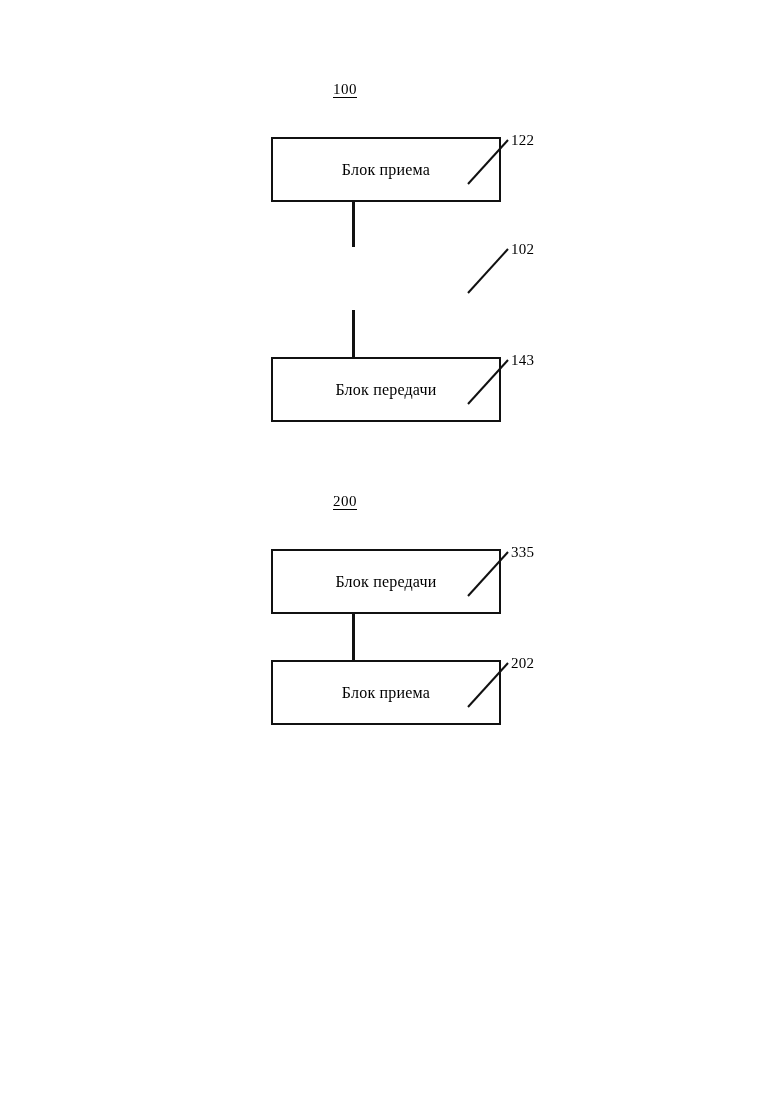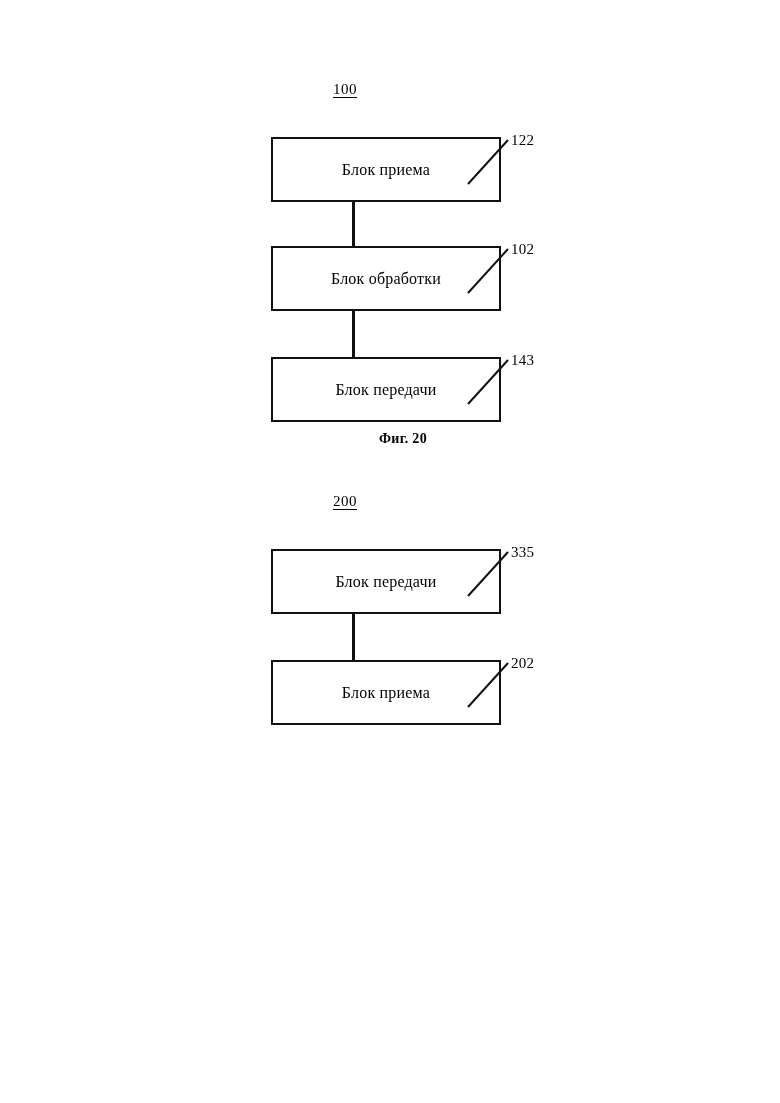--- a/index.html
+++ b/index.html
@@ -113,39 +113,35 @@
     <div class="block" style="top:137px;">
       <span class="block-label">Блок приема</span>
     </div>
     <svg class="leader" style="left:466px; top:136px;" width="46" height="52">
       <line x1="2" y1="48" x2="42" y2="4"></line>
     </svg>
     <div class="ref-num" style="left:511px; top:131px;">122</div>
 
     <div class="connector" style="top:201px; height:46px;"></div>
 
-    <div class="block" style="top:246px;">
-      <span class="block-label">Блок обработки</span>
-    </div>
     <svg class="leader" style="left:466px; top:245px;" width="46" height="52">
       <line x1="2" y1="48" x2="42" y2="4"></line>
     </svg>
     <div class="ref-num" style="left:511px; top:240px;">102</div>
 
     <div class="connector" style="top:310px; height:48px;"></div>
 
     <div class="block" style="top:357px;">
       <span class="block-label">Блок передачи</span>
     </div>
     <svg class="leader" style="left:466px; top:356px;" width="46" height="52">
       <line x1="2" y1="48" x2="42" y2="4"></line>
     </svg>
     <div class="ref-num" style="left:511px; top:351px;">143</div>
 
-    <div class="caption" style="left:283px; top:430px;">Фиг. 20</div>
   </div>
 
   <div class="figure" style="top:0;height:770px;padding-left:8px;">
 
     <div class="sys-num" style="left:305px; top:492px;">200</div>
 
     <div class="block" style="top:549px;">
       <span class="block-label">Блок передачи</span>
     </div>
     <svg class="leader" style="left:466px; top:548px;" width="46" height="52">

